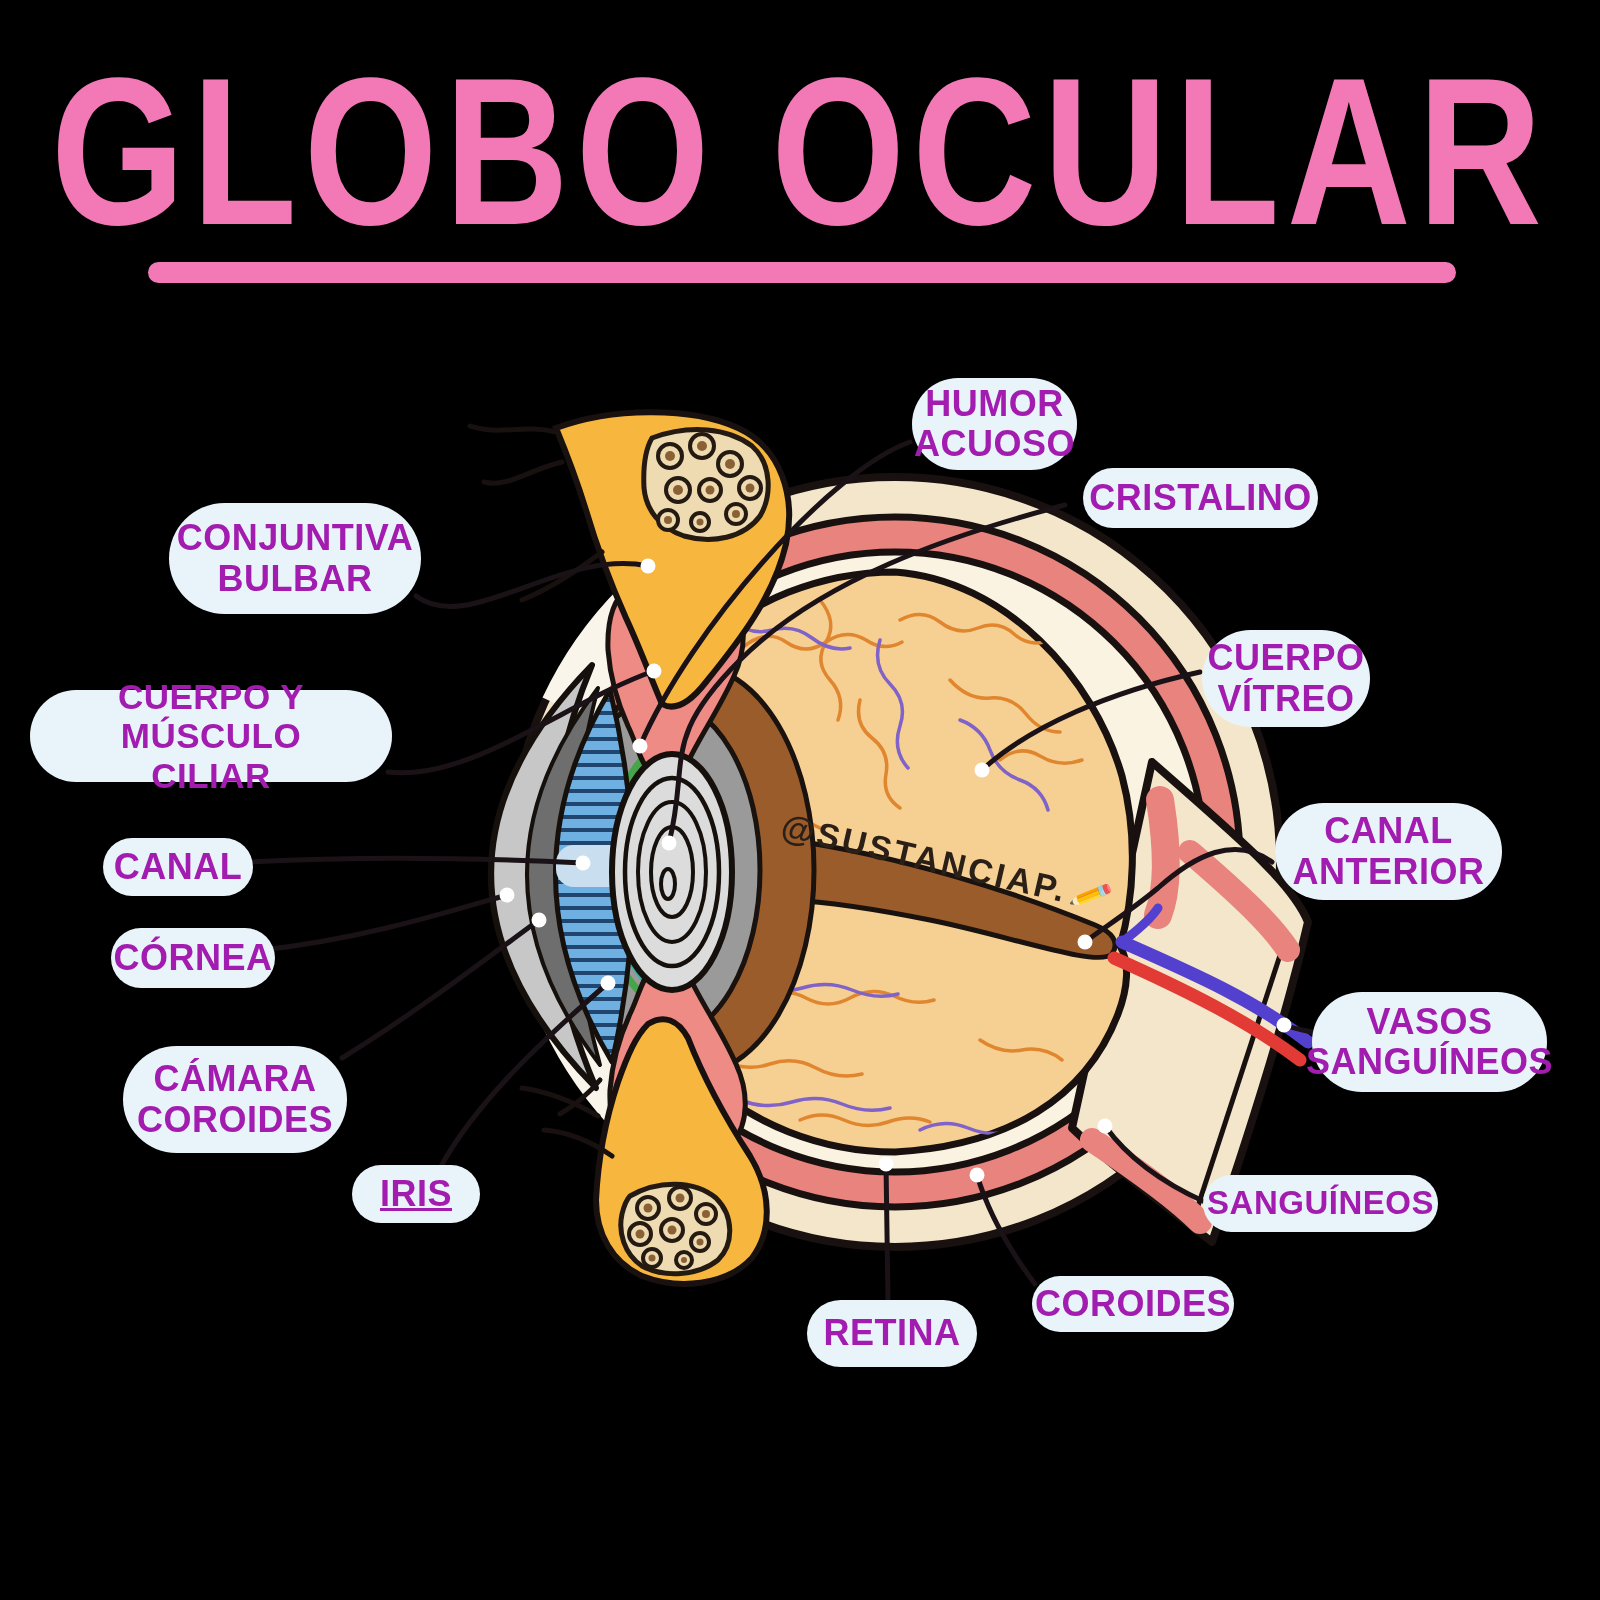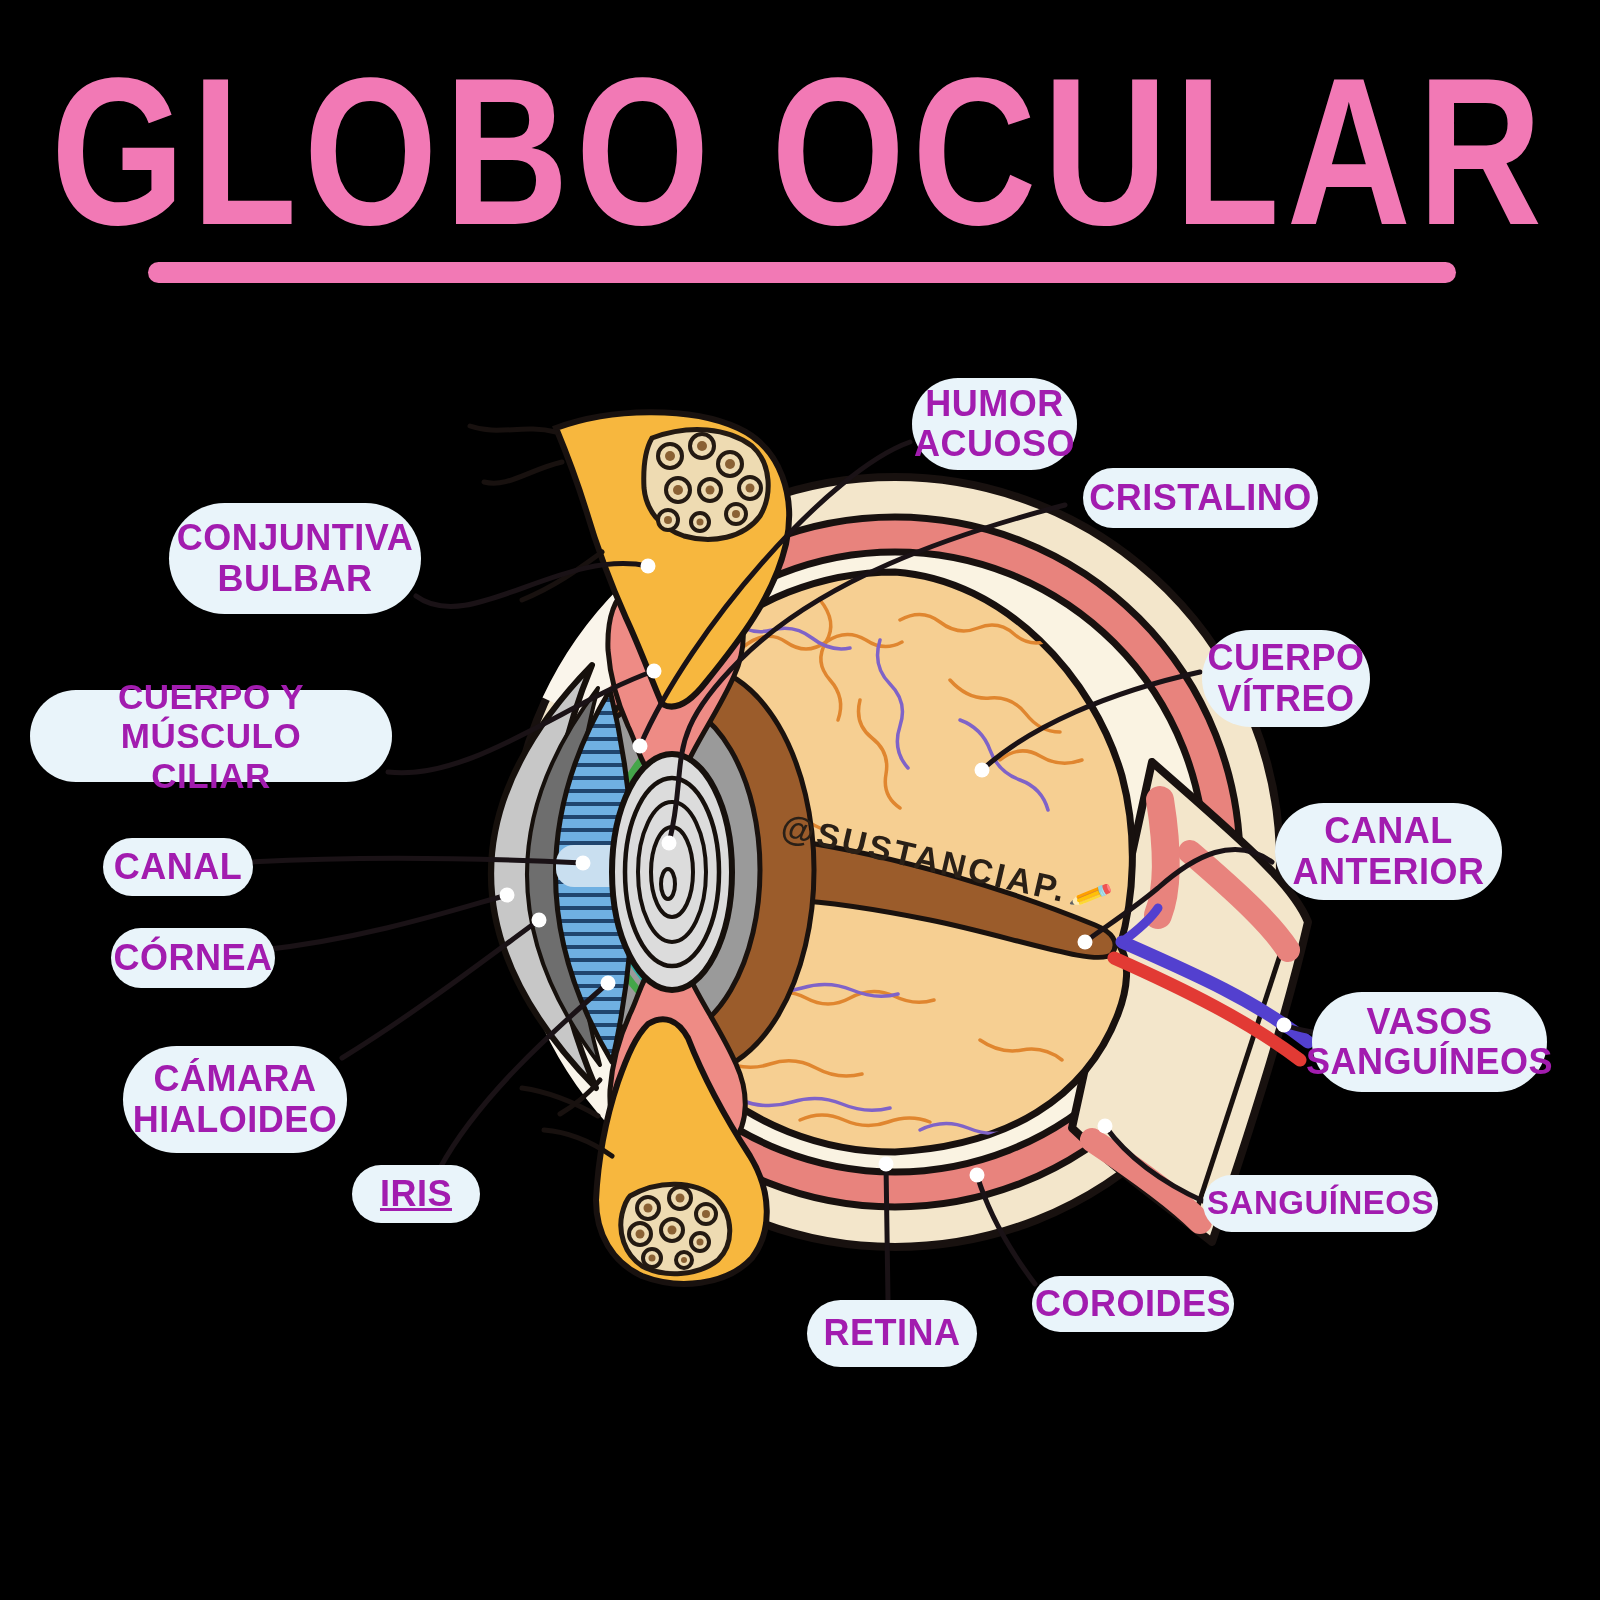--- a/index.html
+++ b/index.html
@@ -267,21 +267,21 @@
     <span class="pencil">✏️</span>
   </div>
 
   <div class="label l-conjuntiva">CONJUNTIVA
 BULBAR</div>
   <div class="label l-ciliar">CUERPO Y MÚSCULO
 CILIAR</div>
   <div class="label l-pupila">CANAL</div>
   <div class="label l-cornea">CÓRNEA</div>
   <div class="label l-camara">CÁMARA
-HIALOIDEO</div>
+COROIDES</div>
   <div class="label l-iris">IRIS</div>
   <div class="label l-humor">HUMOR
 ACUOSO</div>
   <div class="label l-cristalino">CRISTALINO</div>
   <div class="label l-vitreo">CUERPO
 VÍTREO</div>
   <div class="label l-canal">CANAL
 ANTERIOR</div>
   <div class="label l-vasos">VASOS
 SANGUÍNEOS</div>

